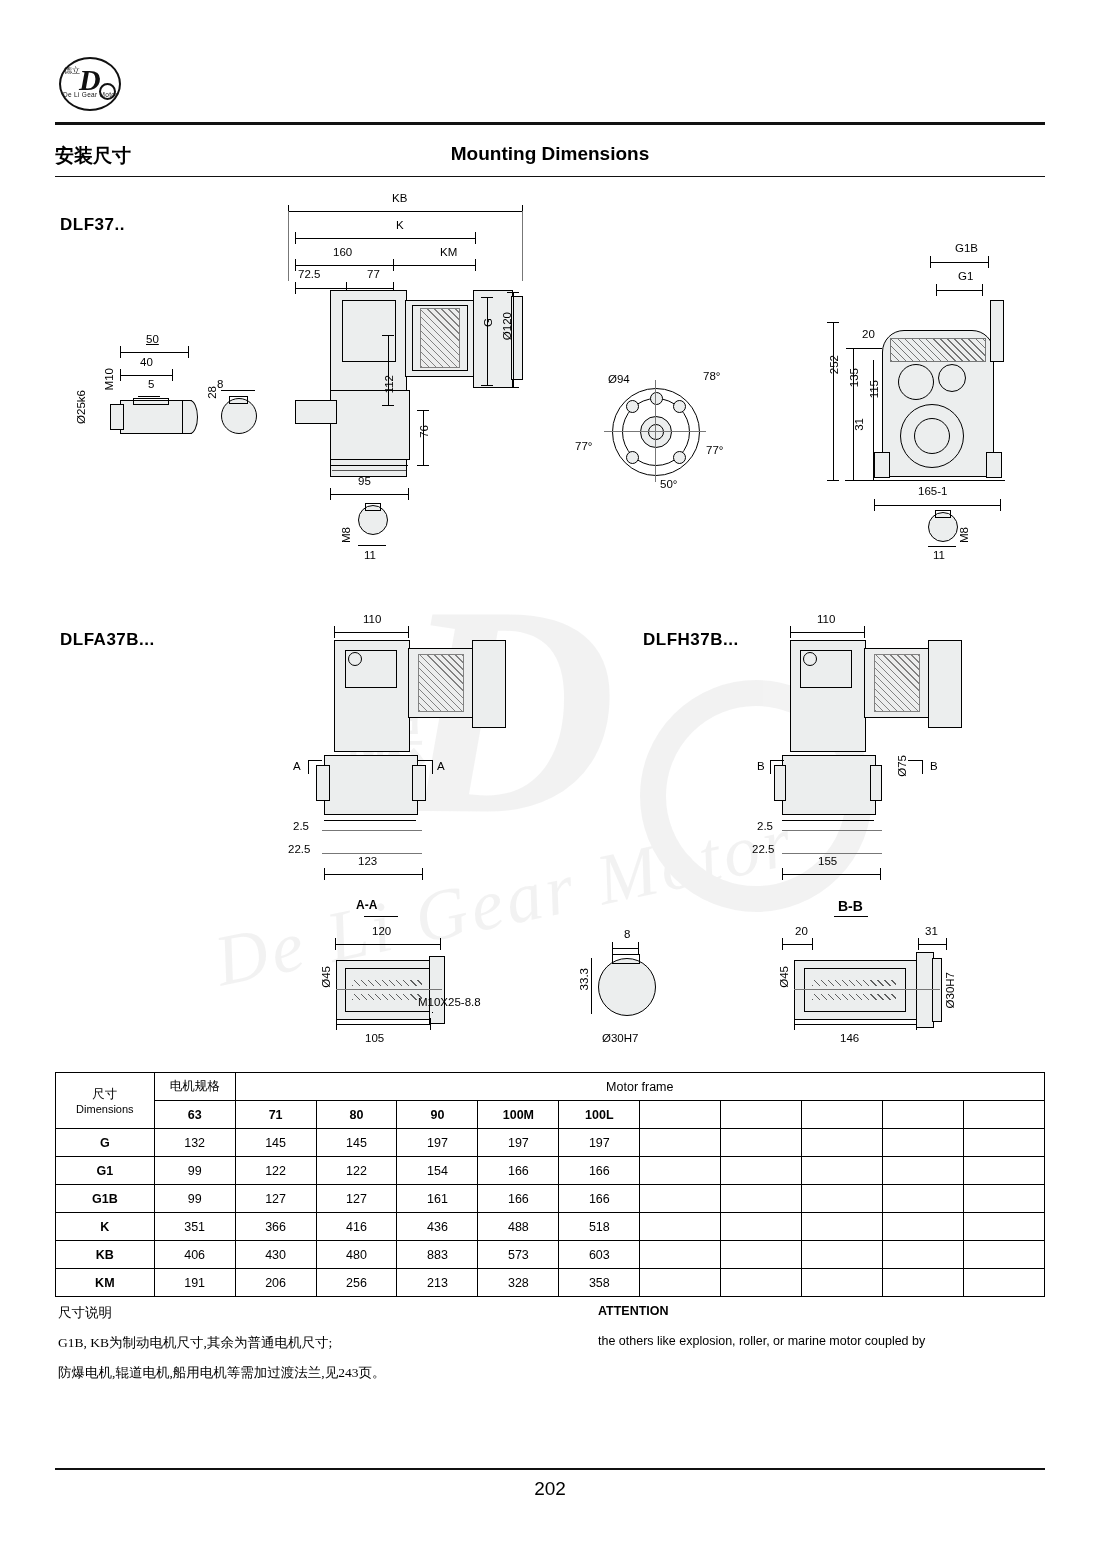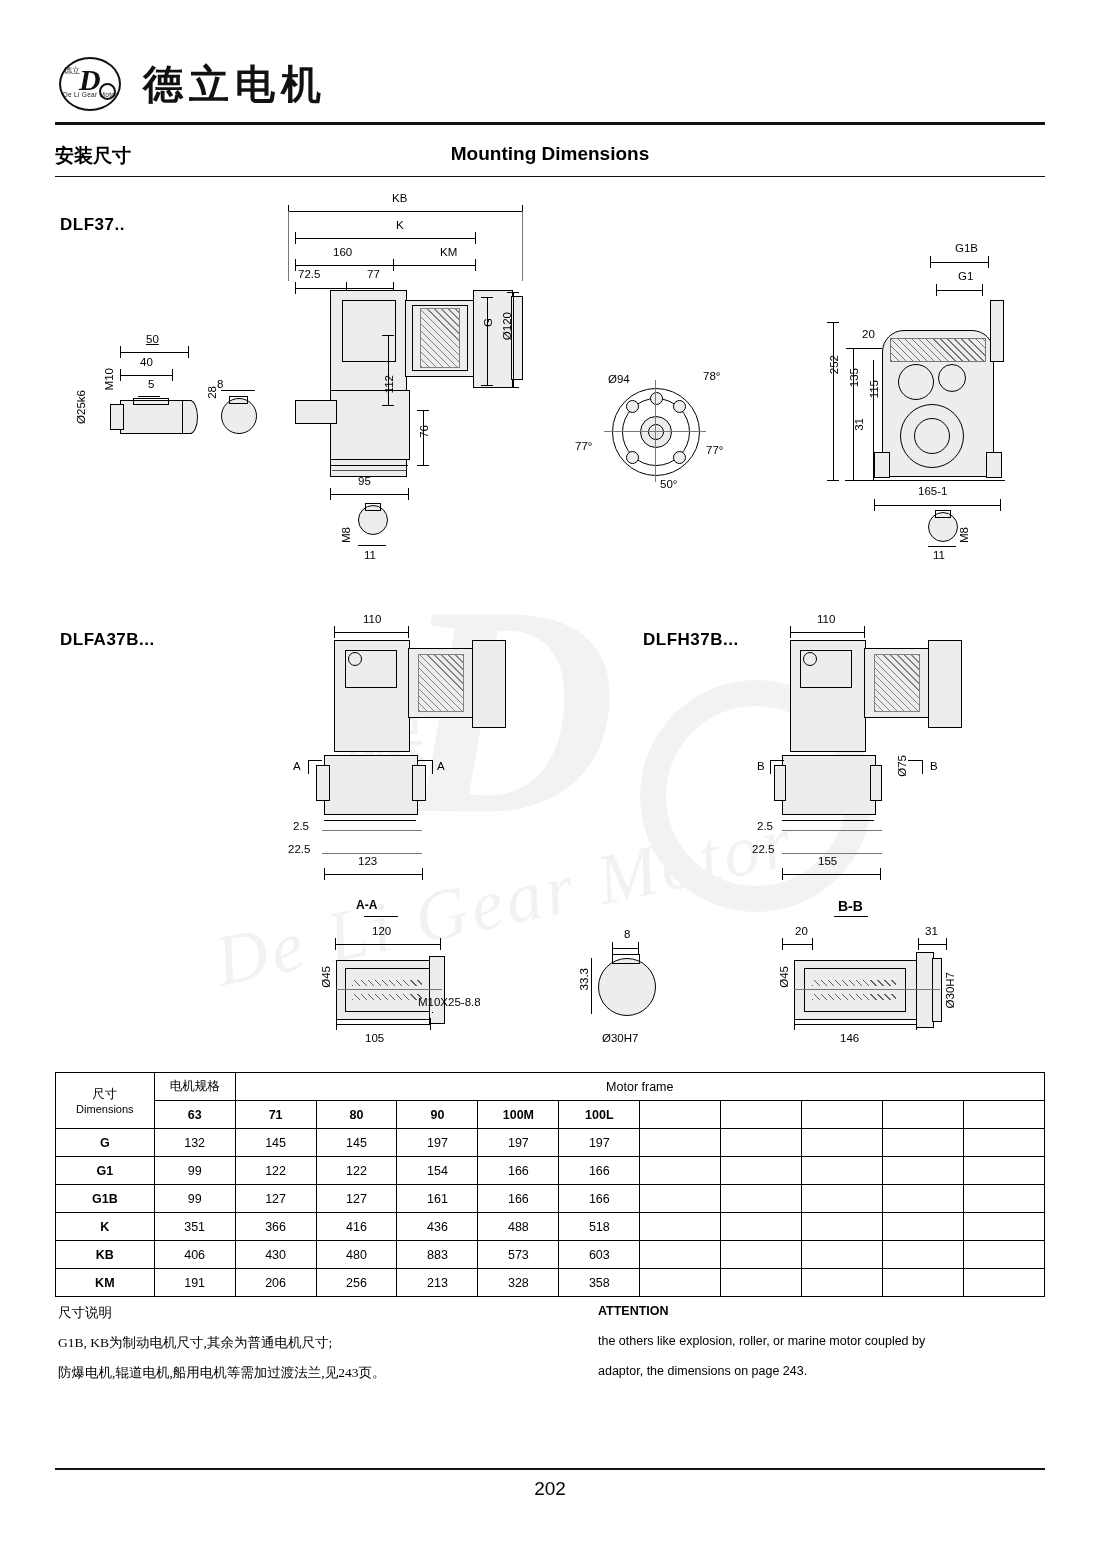--- a/index.html
+++ b/index.html
@@ -60,21 +60,20 @@
 <div class="page">
 
   <div class="hdr">
     <div class="logo-box">
       <div class="logo-circle"></div>
       <div class="logo-cn1">德立</div>
       <div class="logo-d">D</div>
       <div class="logo-gear"></div>
       <div class="logo-sub">De Li Gear Motor</div>
     </div>
-    <div class="brand-cn">德立电机</div>
   </div>
   <div class="rule-thick"></div>
   <div class="sec-cn">安装尺寸</div>
   <div class="sec-en">Mounting Dimensions</div>
   <div class="rule-thin"></div>
 
   <div class="wm">
     <div class="wm-d">D</div>
     <div class="wm-gear"></div>
     <div class="wm-cn">德立</div>
@@ -479,18 +478,17 @@
 
   <div class="notes-cn">
     <div>尺寸说明</div>
     <div>G1B, KB为制动电机尺寸,其余为普通电机尺寸;</div>
     <div>防爆电机,辊道电机,船用电机等需加过渡法兰,见243页。</div>
   </div>
 
   <div class="notes-en">
     <div class="t">ATTENTION</div>
     <div>the others like explosion, roller, or marine motor coupled by</div>
-    <div>adaptor, the dimensions on page 243.</div>
   </div>
 
   <div class="foot-rule"></div>
   <div class="pageno">202</div>
 </div>
 
 </body></html>

